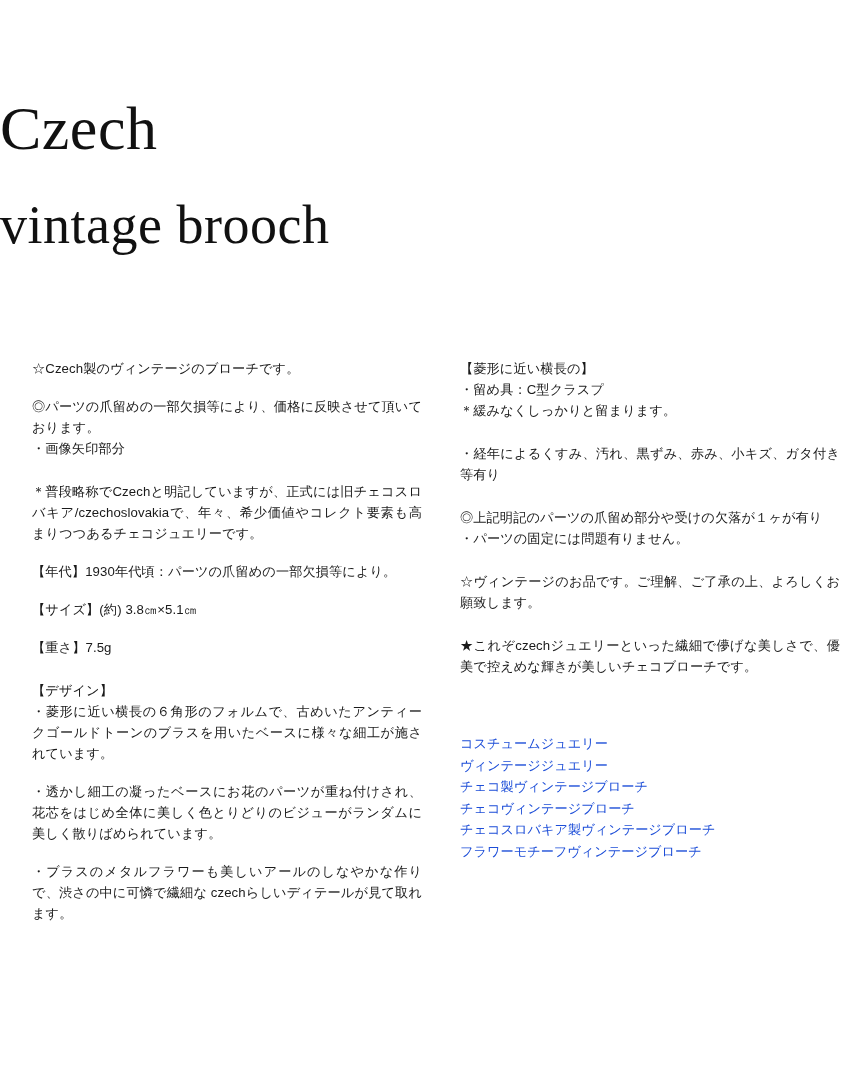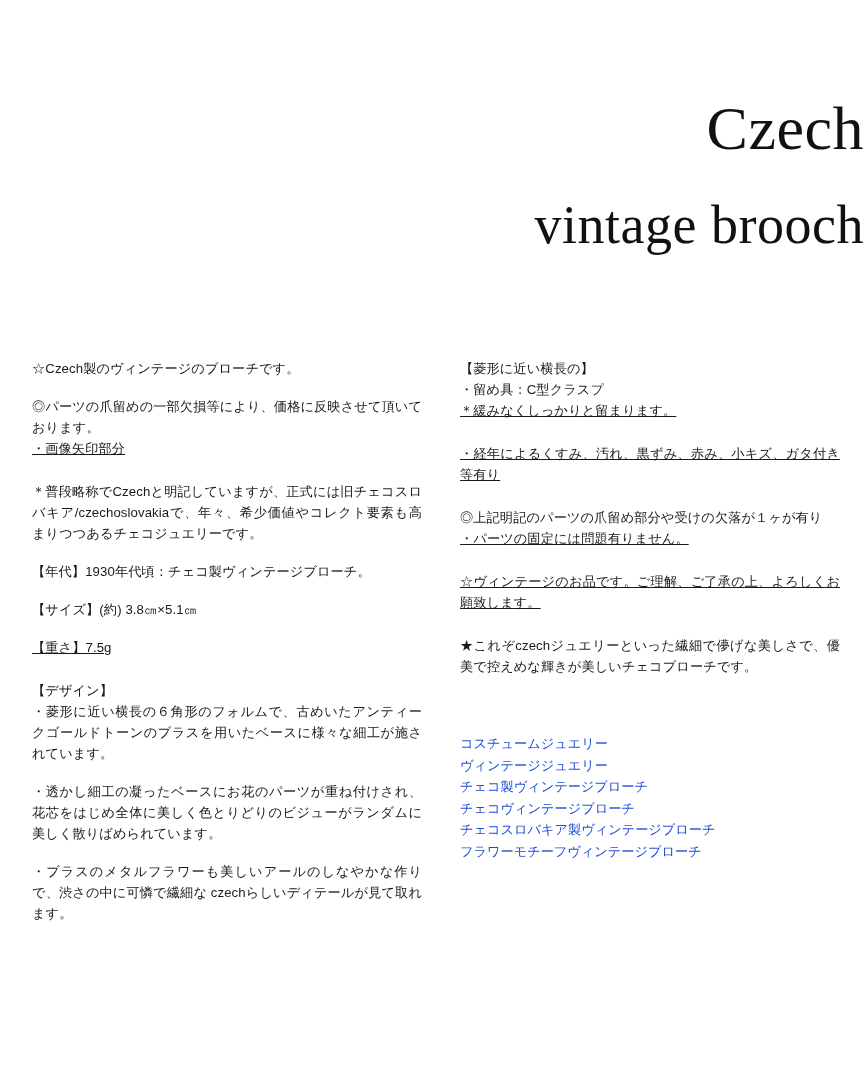--- a/index.html
+++ b/index.html
@@ -18,21 +18,21 @@
 
   .page {
     width: 864px;
     height: 1080px;
     position: relative;
     box-sizing: border-box;
   }
 
   
   .title-block {
-    text-align: right;
+    text-align: left;
     padding-top: 92px;
   }
   .title-line {
     font-family: "Liberation Serif", serif;
     font-weight: 400;
     color: #111111;
     letter-spacing: 0.5px;
   }
   .title-line-1 {
     font-size: 62px;
@@ -73,21 +73,20 @@
     margin: 0 0 17px 0;
     color: #1a1a1a;
     letter-spacing: 0.1px;
     text-align: justify;
   }
   .para.tight {
     margin-bottom: 0;
   }
   .para.gap-lg {
     margin-bottom: 22px;
-    text-decoration: underline;
   }
 
   .keywords {
     margin-top: 56px;
   }
   .keyword-line {
     font-size: 13.2px;
     line-height: 21.5px;
     color: #1d4ed8;
   }
@@ -102,21 +101,21 @@
     <div class="title-line title-line-2">vintage brooch</div>
   </div>
 
   <div class="columns">
 
     <div class="col col-left">
       <p class="para">☆Czech製のヴィンテージのブローチです。</p>
       <p class="para tight">◎パーツの爪留めの一部欠損等により、価格に反映させて頂いております。</p>
       <p class="para gap-lg">・画像矢印部分</p>
       <p class="para">＊普段略称でCzechと明記していますが、正式には旧チェコスロバキア/czechoslovakiaで、年々、希少価値やコレクト要素も高まりつつあるチェコジュエリーです。</p>
-      <p class="para">【年代】1930年代頃：チェコ製ヴィンテージブローチ。</p>
+      <p class="para">【年代】1930年代頃：パーツの爪留めの一部欠損等により。</p>
       <p class="para">【サイズ】(約) 3.8㎝×5.1㎝</p>
       <p class="para gap-lg">【重さ】7.5g</p>
       <p class="para tight">【デザイン】</p>
       <p class="para">・菱形に近い横長の６角形のフォルムで、古めいたアンティークゴールドトーンのブラスを用いたベースに様々な細工が施されています。</p>
       <p class="para">・透かし細工の凝ったベースにお花のパーツが重ね付けされ、花芯をはじめ全体に美しく色とりどりのビジューがランダムに美しく散りばめられています。</p>
       <p class="para">・ブラスのメタルフラワーも美しいアールのしなやかな作りで、渋さの中に可憐で繊細な czechらしいディテールが見て取れます。</p>
     </div>
 
     <div class="col col-right">
       <p class="para tight">【菱形に近い横長の】</p>

